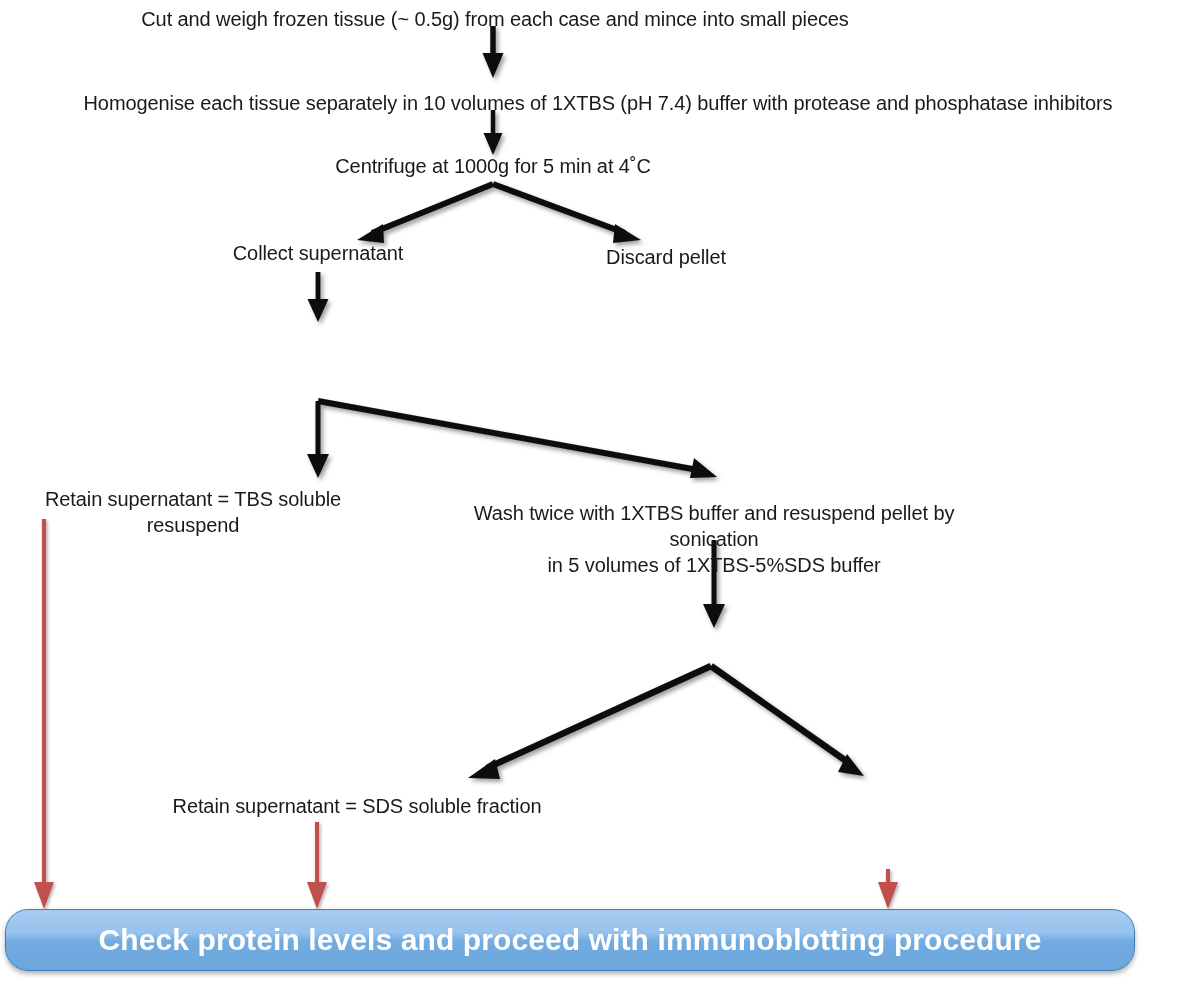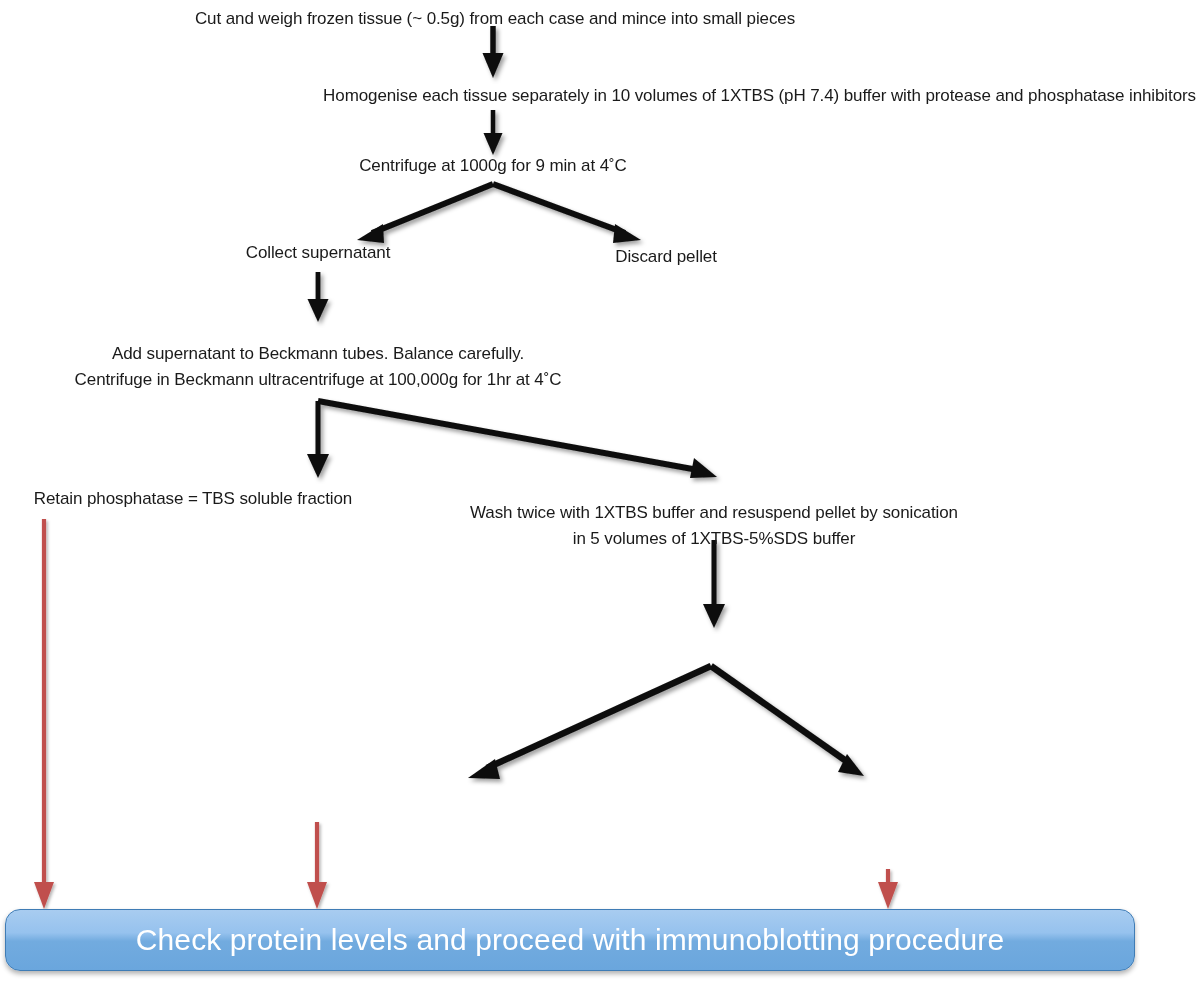--- a/index.html
+++ b/index.html
@@ -16,21 +16,21 @@
     position: relative;
     width: 1200px;
     height: 983px;
     overflow: hidden;
     background: #ffffff;
   }
   .step-text {
     position: absolute;
     text-align: center;
     font-family: "Liberation Sans", sans-serif;
-    font-size: 17px;
+    font-size: 20px;
     line-height: 26px;
     color: #1a1a1a;
     white-space: pre-line;
     letter-spacing: -0.1px;
   }
   #arrow-layer {
     position: absolute;
     left: 0;
     top: 0;
     width: 1200px;
@@ -38,30 +38,31 @@
     pointer-events: none;
   }
   .terminal-box {
     position: absolute;
     left: 5px;
     top: 909px;
     width: 1130px;
     height: 62px;
     box-sizing: border-box;
     border: 1.5px solid #3f7cb5;
-    border-radius: 15px;
+    border-radius: 23px;
     background: linear-gradient(to bottom,
         #a8ccf0 0%,
         #96c2ee 38%,
         #72abdf 52%,
         #6aa6dd 100%);
     box-shadow: 0 3px 5px rgba(0,0,0,0.30);
     display: flex;
     align-items: center;
     justify-content: center;
+    font-weight: bold;
   }
   .terminal-label {
     font-family: "Liberation Sans", sans-serif;
     font-size: 30px;
     color: #ffffff;
     letter-spacing: 0.1px;
     white-space: nowrap;
   }
 </style>
 </head>
@@ -146,36 +147,35 @@
 
       <g>
         <line x1="888" y1="869" x2="888" y2="888" stroke-width="4.2"></line>
         <polygon points="888,909 878,882 898,882" fill="#c0504d" stroke="none"></polygon>
       </g>
     </g>
   </svg>
 
   <div class="step-text" style="left:0px; top:6px; width:990px;">Cut and weigh frozen tissue (~ 0.5g) from each case and mince into small pieces</div>
 
-  <div class="step-text" style="left:0px; top:83px; width:1196px;text-align:right;">Homogenise each tissue separately in 10 volumes of 1XTBS (pH 7.4) buffer with protease and phosphatase inhibitors</div>
+  <div class="step-text" style="left:0px; top:90px; width:1196px;">Homogenise each tissue separately in 10 volumes of 1XTBS (pH 7.4) buffer with protease and phosphatase inhibitors</div>
 
-  <div class="step-text" style="left:293px; top:153px; width:400px;">Centrifuge at 1000g for 9 min at 4˚C</div>
+  <div class="step-text" style="left:293px; top:153px; width:400px;">Centrifuge at 1000g for 5 min at 4˚C</div>
 
   <div class="step-text" style="left:541px; top:244px; width:250px;">Discard pellet</div>
 
   <div class="step-text" style="left:168px; top:240px; width:300px;">Collect supernatant</div>
 
-  <div class="step-text" style="left:18px; top:341px; width:600px;">Add supernatant to Beckmann tubes. Balance carefully.
-Centrifuge in Beckmann ultracentrifuge at 100,000g for 1hr at 4˚C</div>
 
-  <div class="step-text" style="left:13px; top:486px; width:360px;">Retain phosphatase = TBS soluble fraction</div>
+  <div class="step-text" style="left:13px; top:486px; width:360px;">Retain supernatant = TBS soluble resuspend</div>
 
   <div class="step-text" style="left:429px; top:500px; width:570px;">Wash twice with 1XTBS buffer and resuspend pellet by sonication
 in 5 volumes of 1XTBS-5%SDS buffer</div>
 
 
+  <div class="step-text" style="left:137px; top:793px; width:440px;">Retain supernatant = SDS soluble fraction</div>
 
 
   <div class="terminal-box">
     <span class="terminal-label">Check protein levels and proceed with immunoblotting procedure</span>
   </div>
 
 </div>
 
 </body></html>

